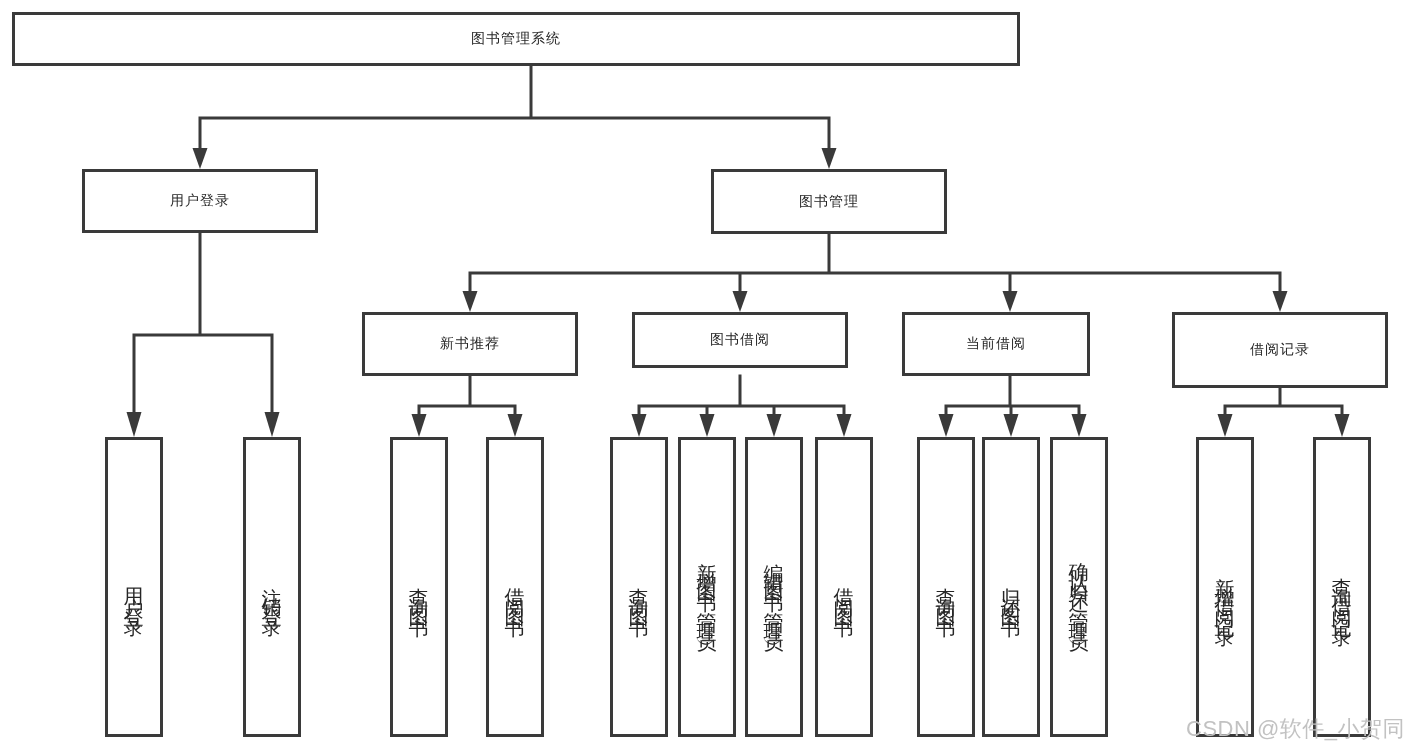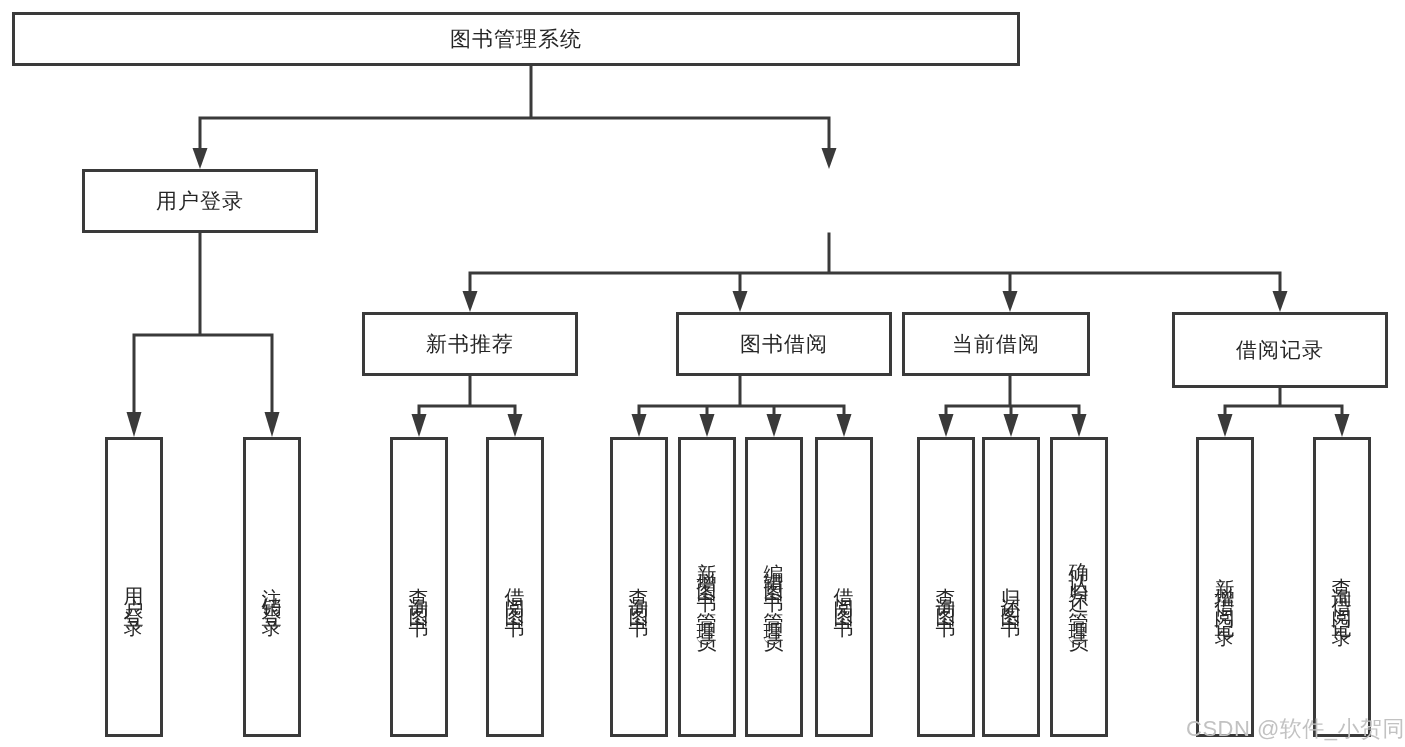--- a/index.html
+++ b/index.html
@@ -28,21 +28,21 @@
   }
   .node {
     position: absolute;
     background: #fff;
     border: 3px solid var(--line);
     display: flex;
     align-items: center;
     justify-content: center;
   }
   .node .hlabel {
-    font-size: 21px;
+    font-size: 14px;
     letter-spacing: 1px;
     color: var(--text);
     white-space: nowrap;
   }
   .vnode {
     position: absolute;
     background: #fff;
     border: 3px solid var(--line);
     display: flex;
     align-items: center;
@@ -122,25 +122,28 @@
     </g>
   </svg>
 
   <div class="node" style="left:12px; top:12px; width:1008px; height:54px;">
     <span class="hlabel">图书管理系统</span>
   </div>
 
   <div class="node" style="left:82px; top:169px; width:236px; height:64px;">
     <span class="hlabel">用户登录</span>
   </div>
+  <div class="node" style="left:711px; top:169px; width:236px; height:65px;">
+    <span class="hlabel">图书管理</span>
+  </div>
 
   <div class="node" style="left:362px; top:312px; width:216px; height:64px;font-family:Liberation Mono, monospace;">
     <span class="hlabel">新书推荐</span>
   </div>
-  <div class="node" style="left:632px; top:312px; width:216px; height:64px;margin-left:44px;">
+  <div class="node" style="left:632px; top:312px; width:216px; height:56px;">
     <span class="hlabel">图书借阅</span>
   </div>
   <div class="node" style="left:902px; top:312px; width:188px; height:64px;">
     <span class="hlabel">当前借阅</span>
   </div>
   <div class="node" style="left:1172px; top:312px; width:216px; height:76px;">
     <span class="hlabel">借阅记录</span>
   </div>
 
   <div class="vnode" style="left:105px; top:437px; width:58px; height:300px;">

